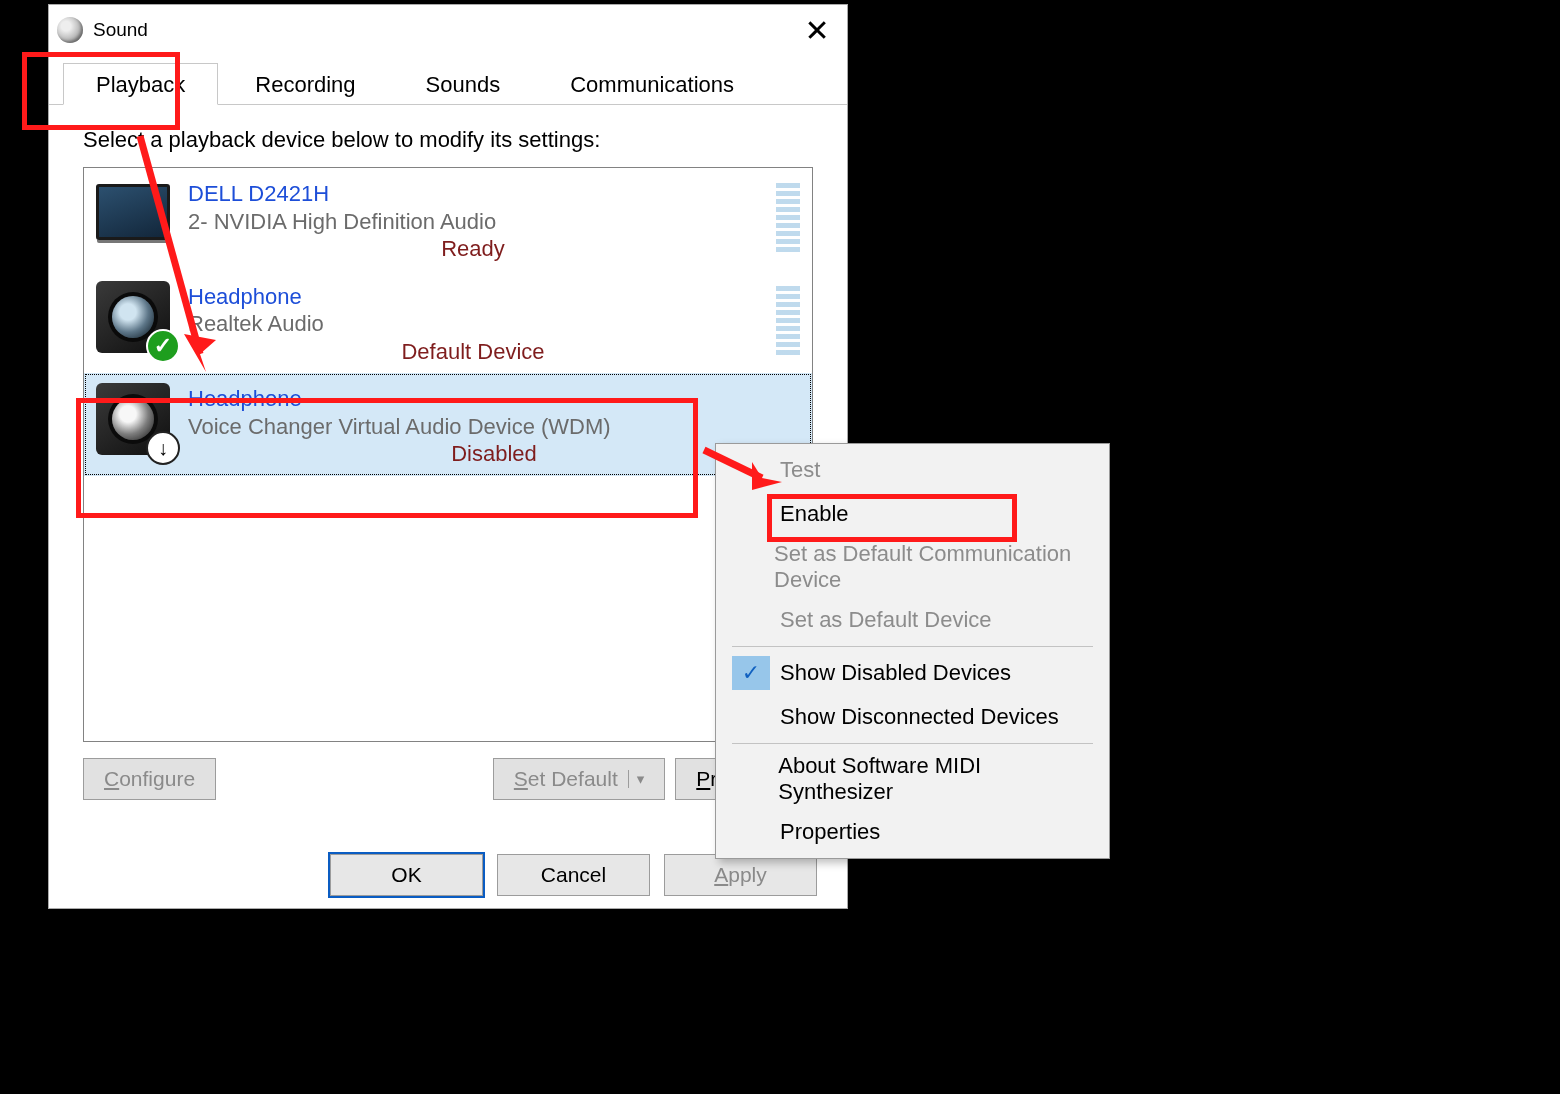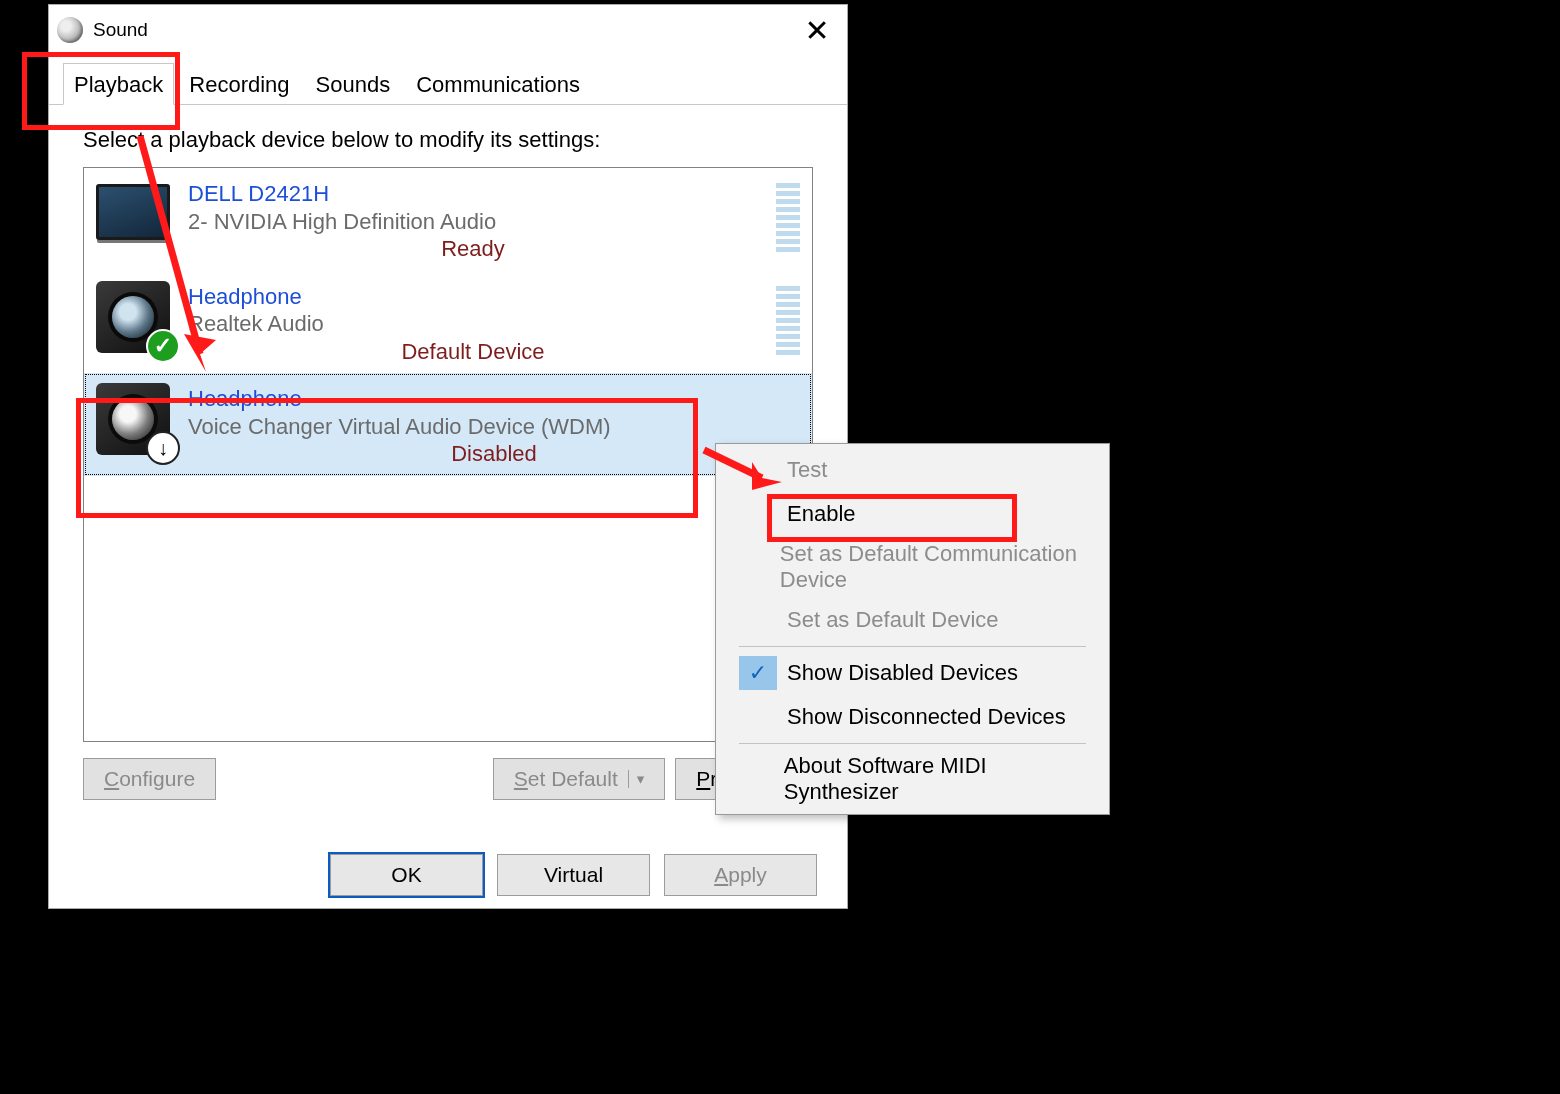--- a/index.html
+++ b/index.html
@@ -52,21 +52,21 @@
   
   .tabs {
     display: flex;
     gap: 4px;
     padding-left: 14px;
     border-bottom: 1px solid #c8c8c8;
     height: 50px;
     align-items: flex-end;
   }
   .tab {
-    padding: 8px 10px 6px;
+    padding: 8px 32px 6px;
     border: 1px solid transparent;
     border-bottom: none;
     font-size: 22px;
     color: #000;
     position: relative;
   }
   .tab.active {
     background: #fff;
     border-color: #c8c8c8;
     border-bottom: 1px solid #fff;
@@ -205,21 +205,21 @@
 
   
   .ctx {
     position: absolute;
     left: 715px;
     top: 443px;
     width: 395px;
     background: #f2f2f2;
     border: 1px solid #9a9a9a;
     box-shadow: 4px 4px 8px rgba(0,0,0,.25);
-    padding: 4px 15px;
+    padding: 4px 8px;
   }
   .ctx-item {
     display: flex;
     align-items: center;
     gap: 10px;
     padding: 5px 14px 5px 8px;
     font-size: 22px;
     color: #000;
   }
   .ctx-item .tick {
@@ -324,21 +324,21 @@
       </span>
       <span class="btn">
         <span class="under">P</span>
           <span>roperties</span>
       </span>
     </div>
   </div>
 
   <div class="dlg-actions">
     <span class="btn primary">OK</span>
-    <span class="btn">Virtual</span>
+    <span class="btn">Cancel</span>
     <span class="btn disabled">
       <span class="under">A</span>
         <span>pply</span>
     </span>
   </div>
 </div>
 
 <div class="ctx">
   <div class="ctx-item disabled">
     <span class="tick"></span>
@@ -362,20 +362,24 @@
     <span>Show Disabled Devices</span>
   </div>
   <div class="ctx-item">
     <span class="tick"></span>
       <span>Show Disconnected Devices</span>
   </div>
   <div class="ctx-sep"></div>
   <div class="ctx-item">
     <span class="tick"></span>
       <span>About Software MIDI Synthesizer</span>
+  </div>
+  <div class="ctx-item">
+    <span class="tick"></span>
+      <span>Properties</span>
   </div>
 </div>
 
 <div class="hl" style="left:22px; top:52px; width:158px; height:78px;"></div>
 <div class="hl" style="left:76px; top:398px; width:622px; height:120px;"></div>
 <div class="hl" style="left:767px; top:494px; width:250px; height:48px;"></div>
 
 <svg class="arrow" style="left:120px; top:128px;" width="110" height="260">
   <line x1="20" y1="8" x2="80" y2="226"></line>
   <polygon points="80,226 96,212 64,206 86,244"></polygon>

